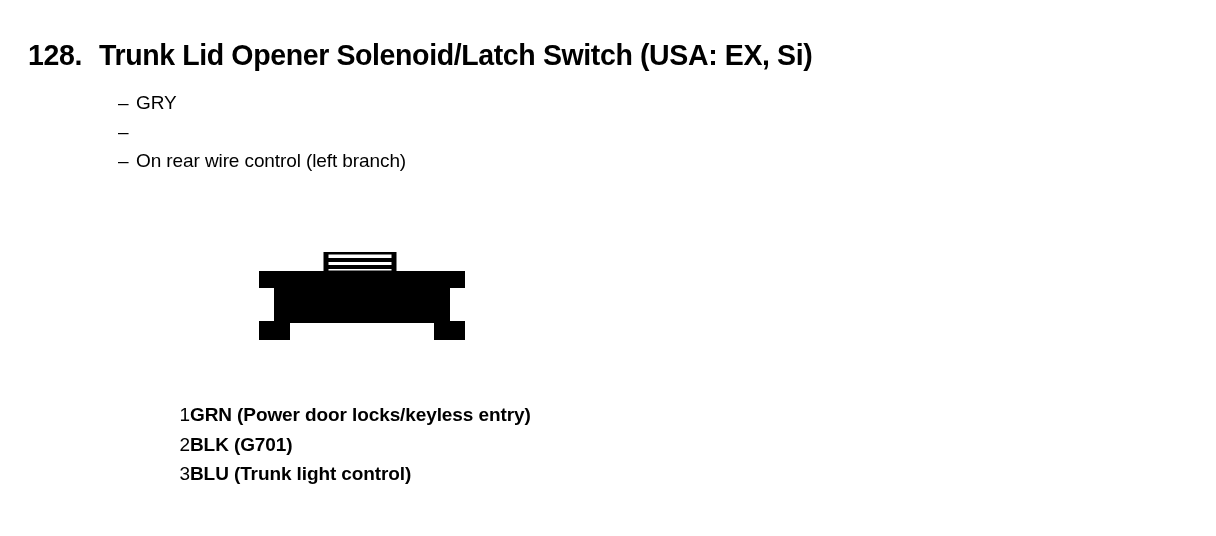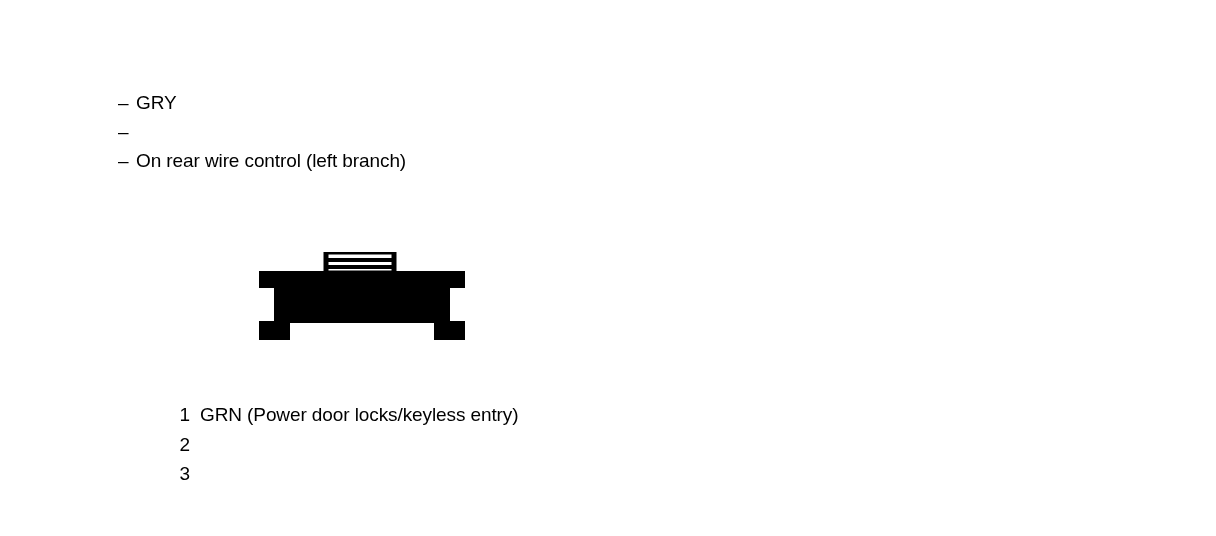--- a/index.html
+++ b/index.html
@@ -105,28 +105,33 @@
     line-height: 29.5px;
     white-space: nowrap;
     letter-spacing: -0.1px;
   }
   .legend-num {
     width: 22px;
     flex: 0 0 22px;
     text-align: right;
   }
   .legend-desc {
-    margin-left: 10px;
+    margin-left: 0;
+    font-weight: bold;
   }
 </style>
 </head>
 <body>
 
 <div class="page">
 
+  <div class="title-row">
+    <span class="title-num">128.</span>
+    <span class="title-text">Trunk Lid Opener Solenoid/Latch Switch (USA: EX, Si)</span>
+  </div>
 
   <div class="bullets">
 
     <div class="bullet-line">
       <span class="bullet-dash">–</span>
       <span class="bullet-text">GRY</span>
     </div>
 
     <div class="bullet-line">
       <span class="bullet-dash">–</span>
@@ -177,21 +182,23 @@
 
   <div class="legend">
 
     <div class="legend-line">
       <span class="legend-num">1</span>
       <span class="legend-desc">GRN (Power door locks/keyless entry)</span>
     </div>
 
     <div class="legend-line">
       <span class="legend-num">2</span>
+      <span class="legend-desc">BLK (G701)</span>
     </div>
 
     <div class="legend-line">
       <span class="legend-num">3</span>
+      <span class="legend-desc">BLU (Trunk light control)</span>
     </div>
 
   </div>
 
 </div>
 
 </body></html>

